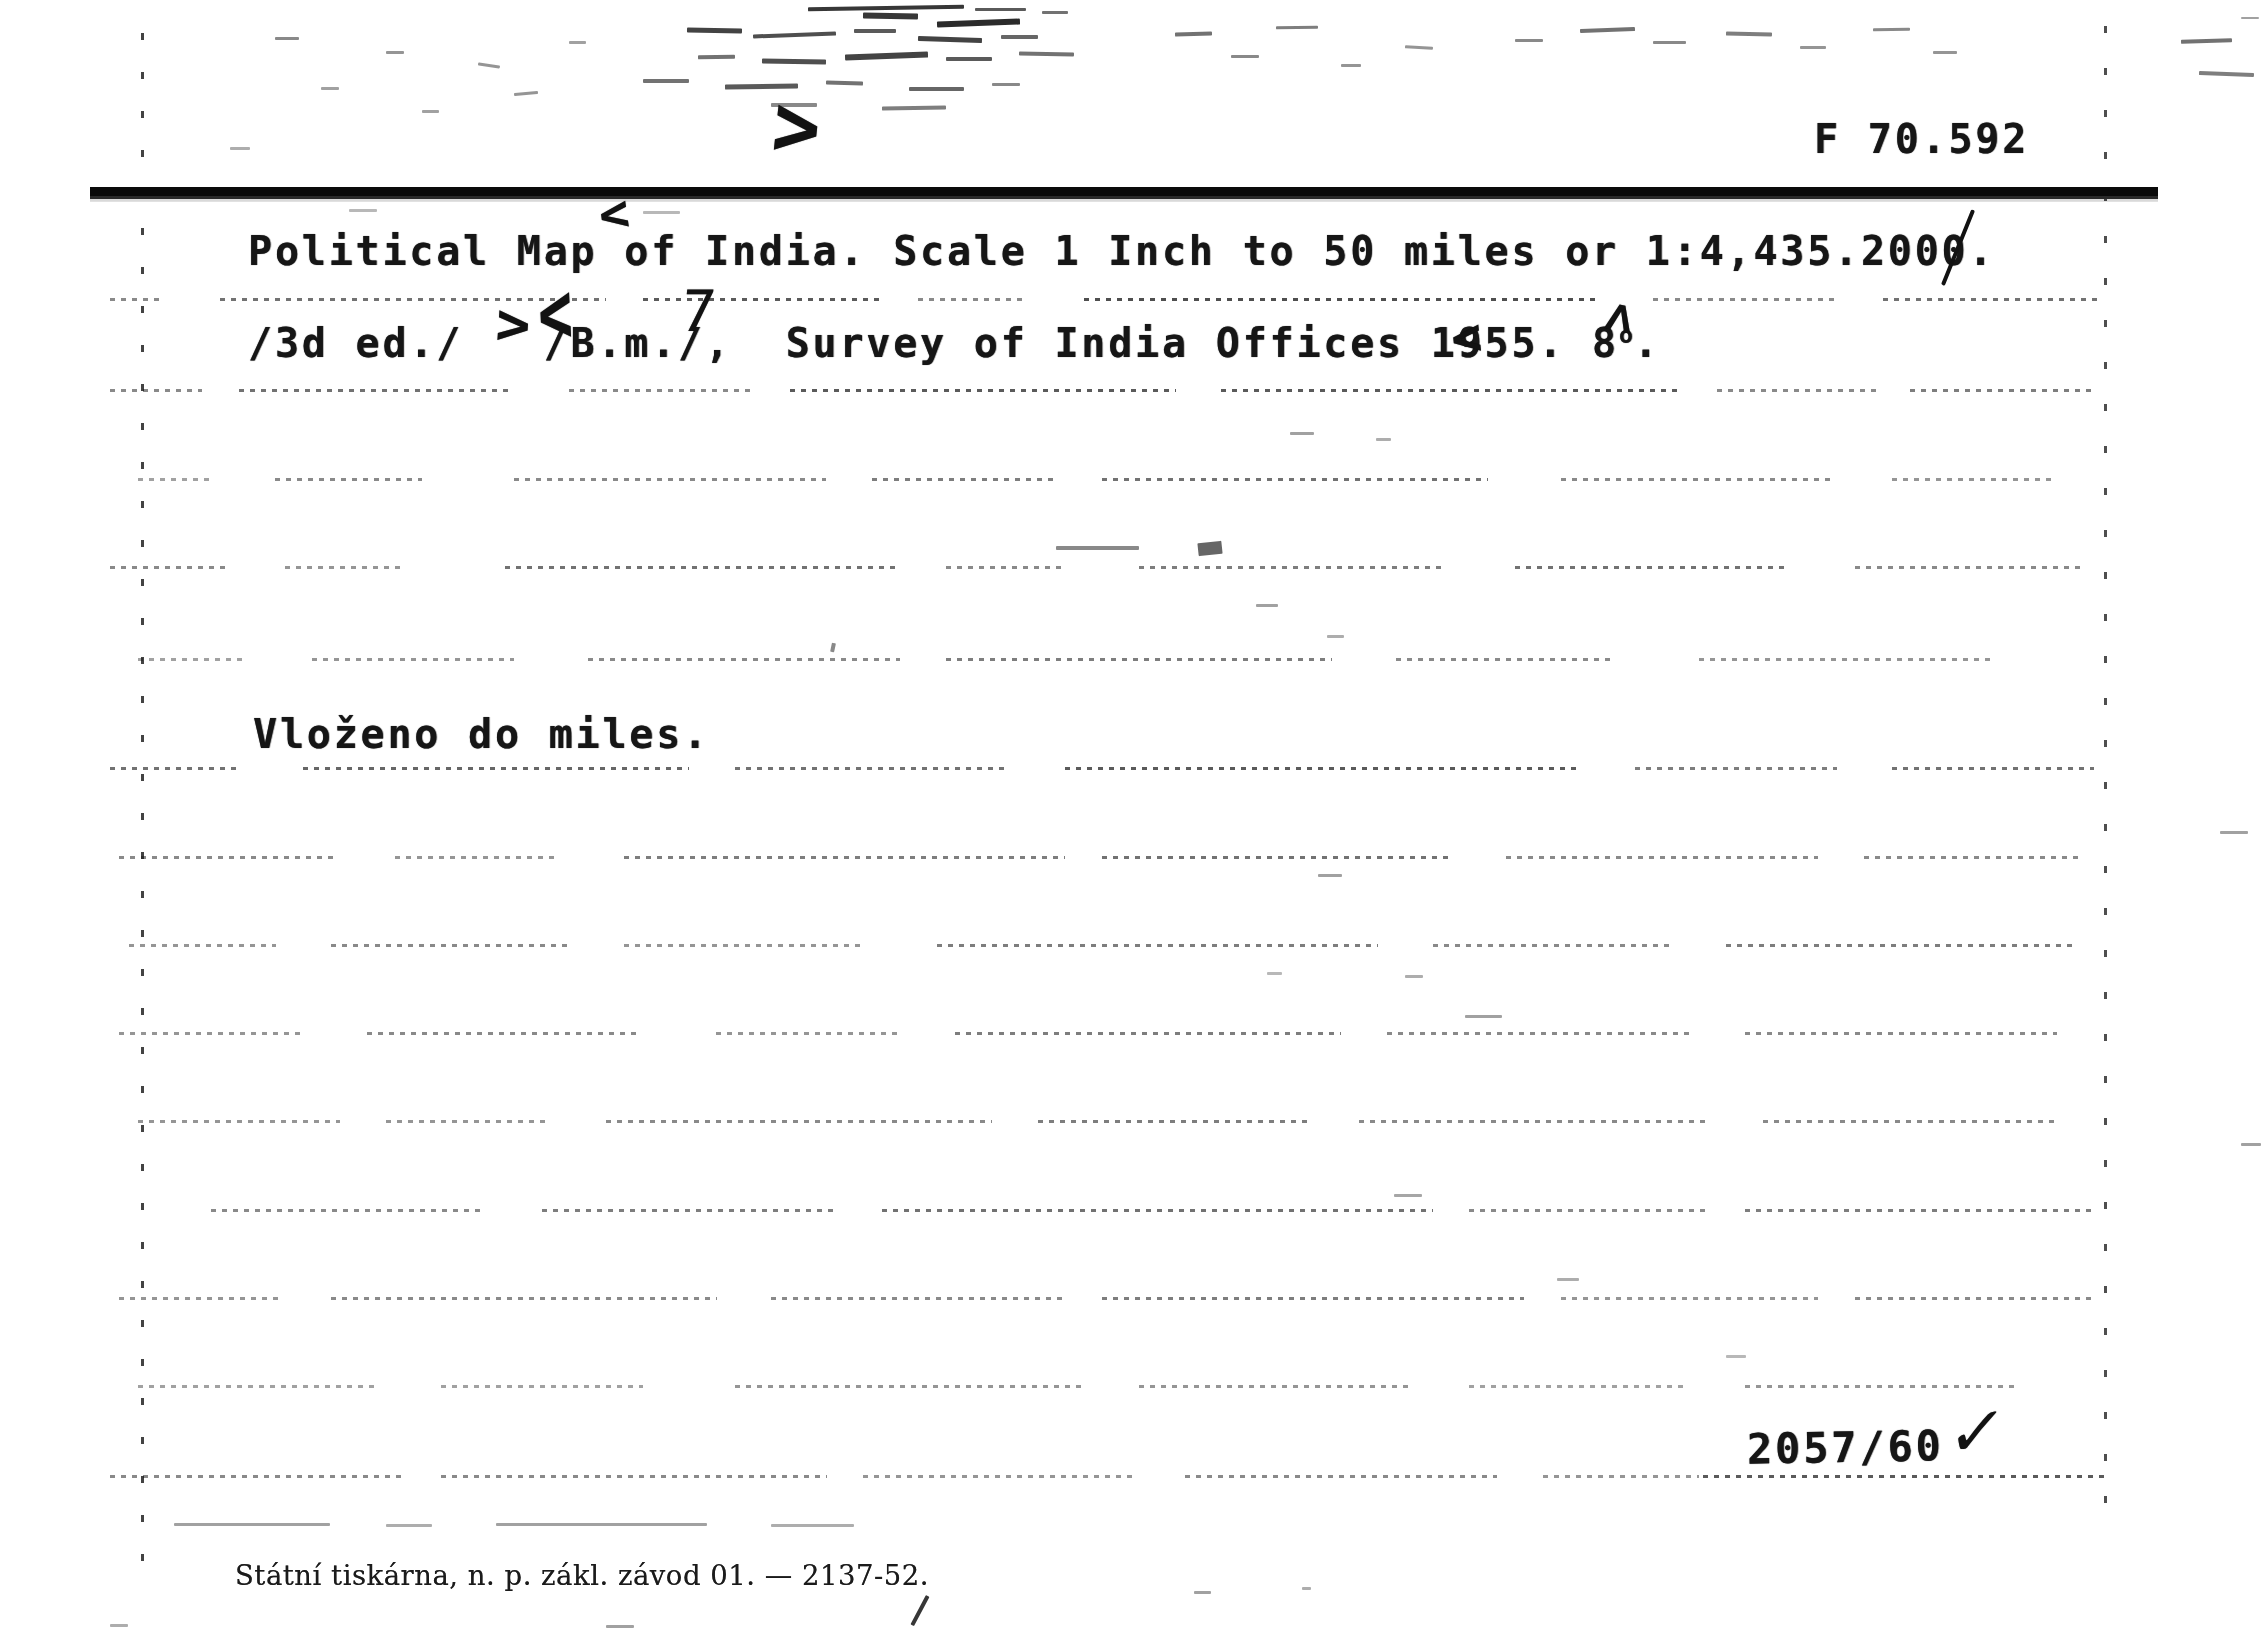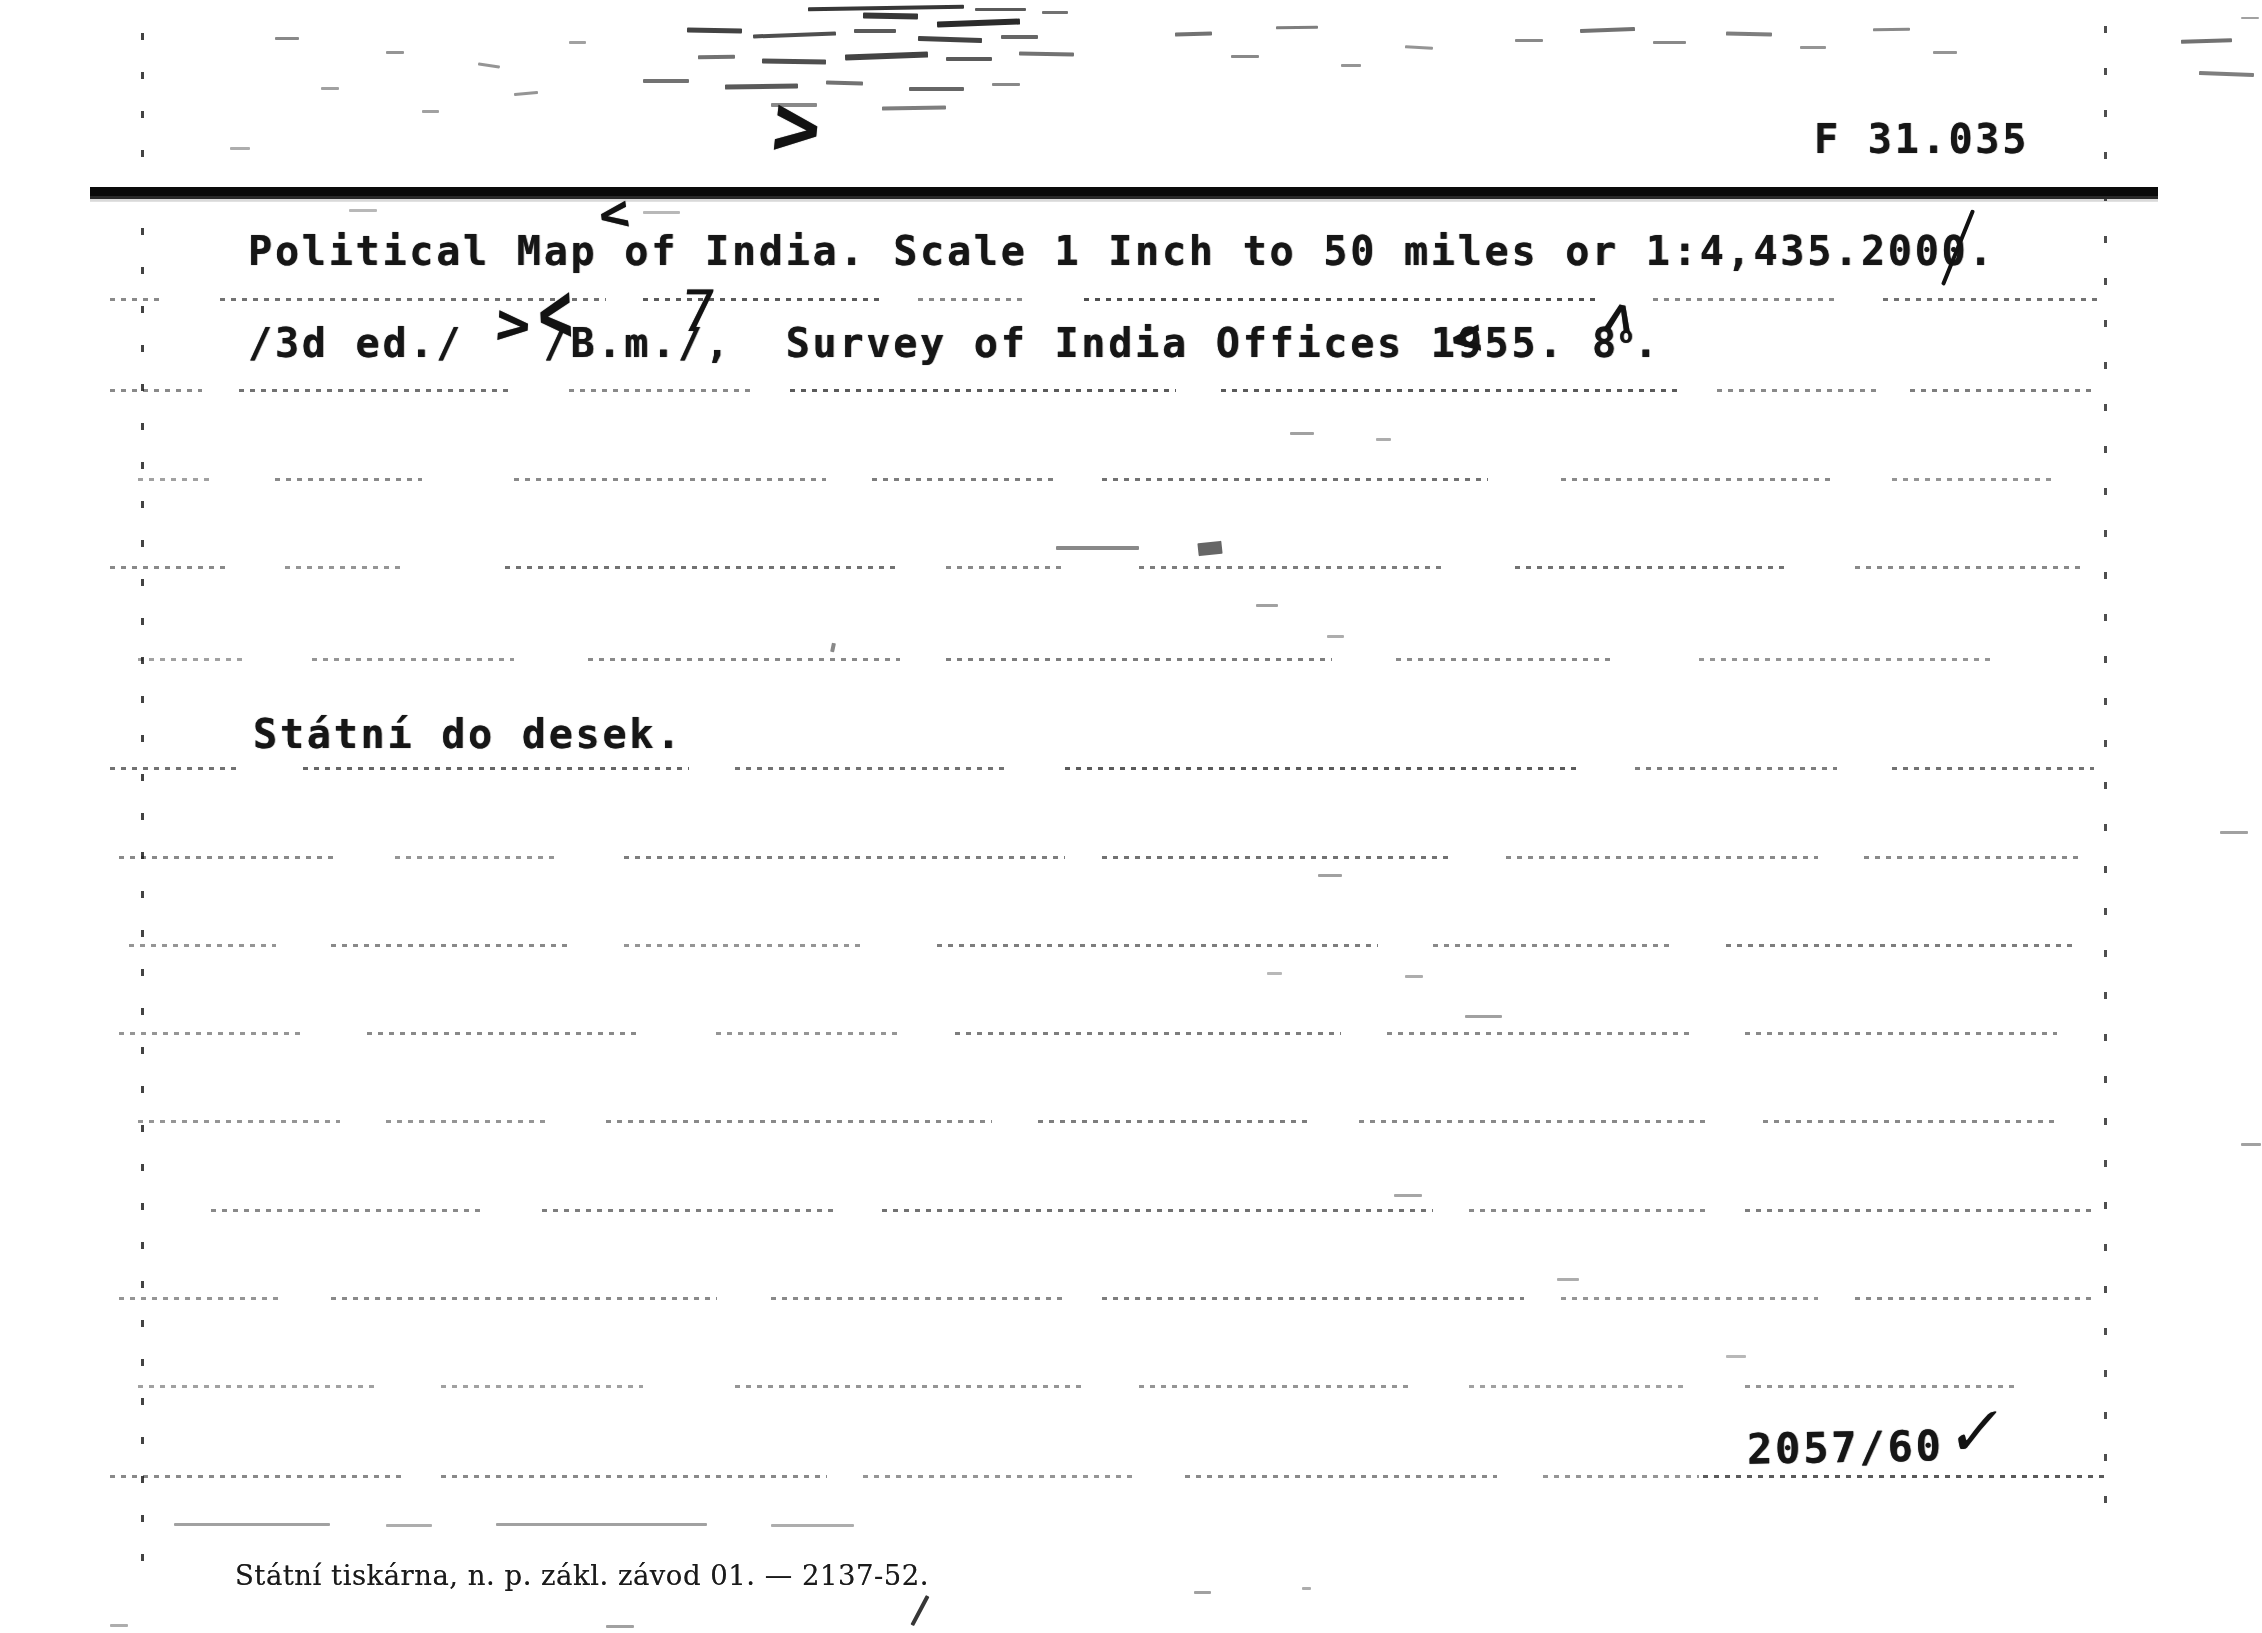--- a/index.html
+++ b/index.html
@@ -64,36 +64,36 @@
   sup.deg{font-size:.58em;vertical-align:super;letter-spacing:0.9px;}
 </style>
 </head>
 <body>
 
 <div class="card" id="card">
 
   <div class="vline l"></div>
   <div class="vline r"></div>
 
-  <div class="tw" style="left:1814px;top:119px;">F 31.035</div>
+  <div class="tw" style="left:1814px;top:119px;">F 70.592</div>
   <div class="mark" style="left:773px;top:88px;font-size:79px;transform:rotate(6deg) scaleY(1.1);">&gt;</div>
 
   <div class="hrule"></div>
 
   <div class="tw" style="left:248px;top:231px;"><span>Political Map of India. Scale 1 Inch to 50 miles or 1:4,435.200</span><span class="struckwrap"><span>0</span><i class="slash"></i></span><span>.</span></div>
   <div class="mark" style="left:599px;top:189px;font-size:50px;transform:rotate(-8deg);">&lt;</div>
 
   <div class="tw" style="left:248px;top:323px;"><span>/3d ed./   /B.m./,  Survey of India Offices 1955. 8</span><sup class="deg">o</sup><span>.</span></div>
   <div class="mark" style="left:496px;top:296px;font-size:57px;transform:rotate(4deg);">&gt;</div>
   <div class="mark" style="left:538px;top:285px;font-size:57px;transform:scaleY(1.5) rotate(-4deg);">&lt;</div>
   <div class="mark" style="left:681px;top:283px;font-size:57px;font-weight:normal;transform:skewX(-6deg);">7</div>
   <div class="mark" style="left:1451px;top:312px;font-size:51px;transform:rotate(-6deg);">&lt;</div>
   <div class="mark" style="left:1603px;top:292px;font-size:51px;transform:rotate(-78deg);">&gt;</div>
 
-  <div class="tw" style="left:253px;top:714px;">Státní do desek.</div>
+  <div class="tw" style="left:253px;top:714px;">Vloženo do miles.</div>
 
   <div class="tw" style="left:1747px;top:1427px;font-size:42px;transform:rotate(-1deg);">2057/60</div>
   <div class="mark" style="left:1954px;top:1392px;font-size:75px;transform:skewX(-14deg) rotate(-6deg);">✓</div>
 
   <div class="serif" style="left:191px;top:1559px;margin-left:44px;">Státní tiskárna, n. p. zákl. závod 01. — 2137-52.</div>
 
 <div class="rl" style="left: 110px; top: 298px; width: 55px; opacity: 0.5;"></div>
     <div class="rl" style="left: 220px; top: 298px; width: 386px; opacity: 0.6;"></div>
     <div class="rl" style="left: 643px; top: 298px; width: 239px; opacity: 0.7;"></div>
     <div class="rl" style="left: 918px; top: 298px; width: 110px; opacity: 0.5;"></div>

